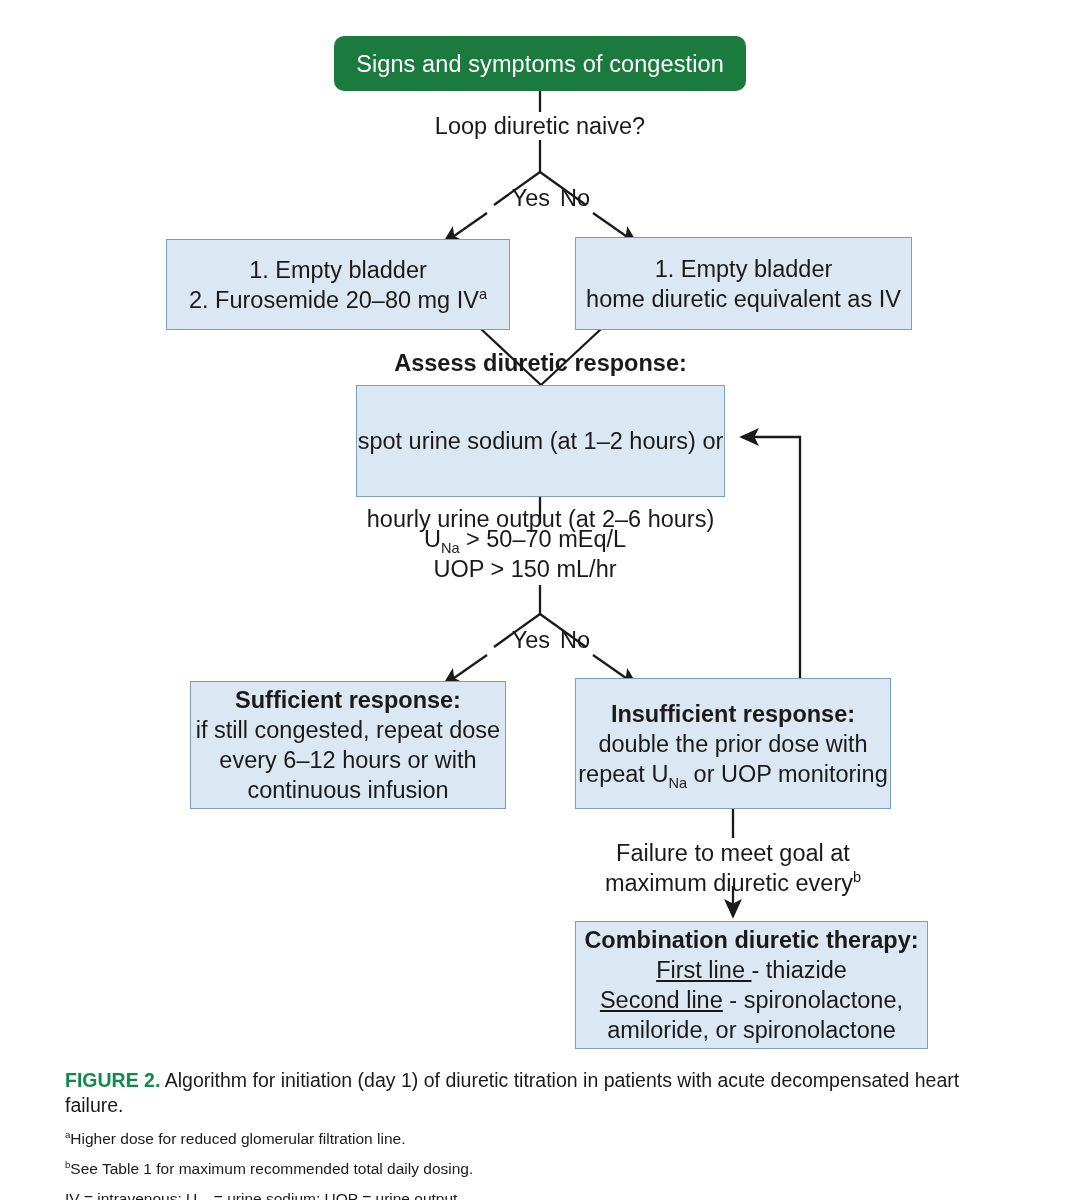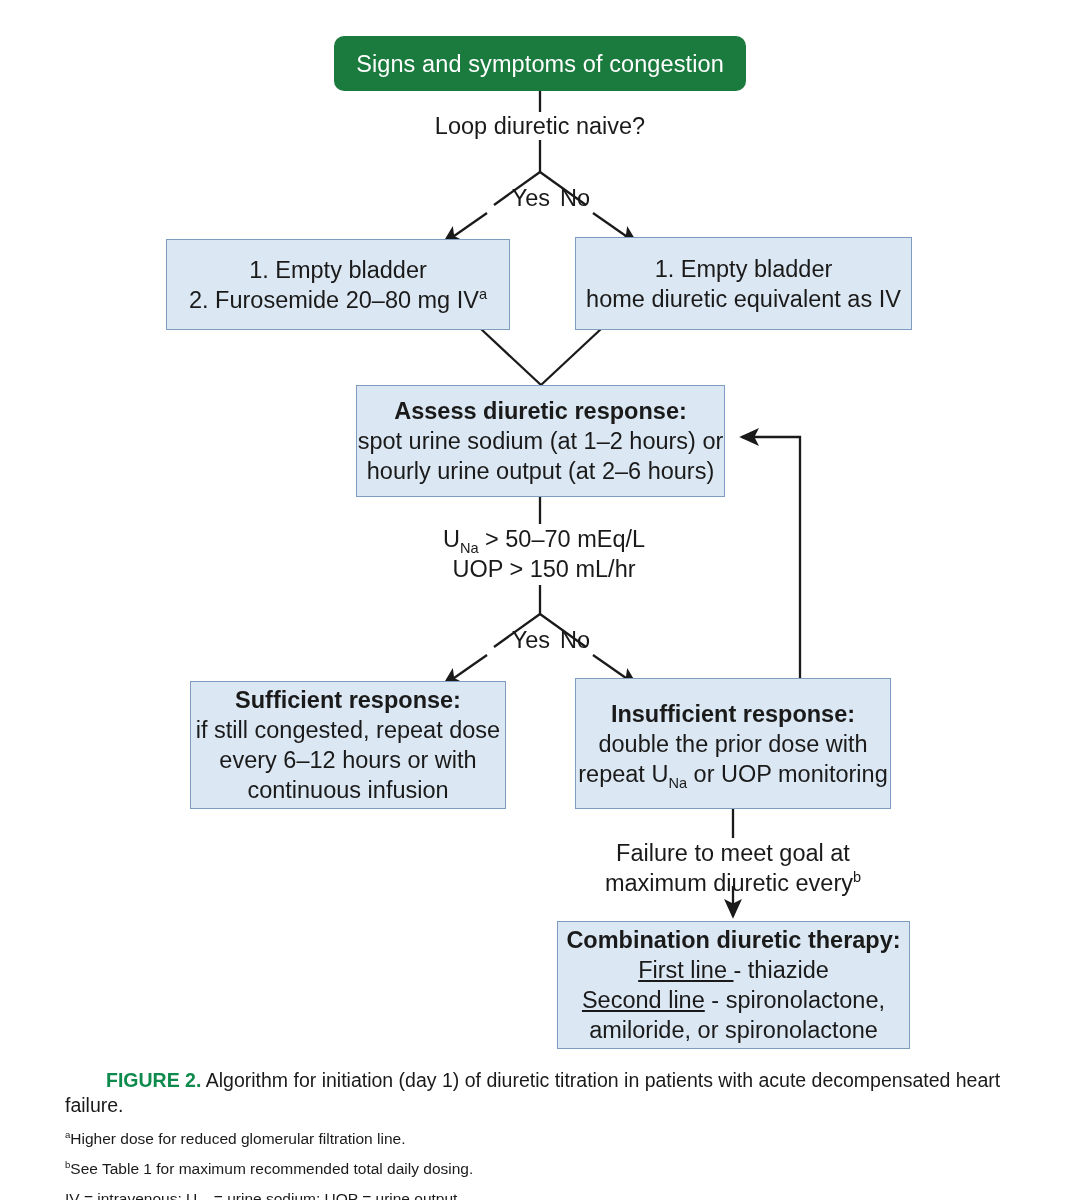--- a/index.html
+++ b/index.html
@@ -86,21 +86,20 @@
     width: 952px;
   }
   #fig-caption {
     font-size: 19.5px;
     line-height: 25px;
     color: #1a1a1a;
   }
   #fig-caption .fignum {
     color: #0f8a4d;
     font-weight: bold;
-    margin-left: 41px;
   }
   .footnote {
     font-size: 15.5px;
     line-height: 19px;
     margin-top: 11px;
     color: #1a1a1a;
   }
   .footnote:first-of-type { margin-top: 16px; }
 </style>
 </head>
@@ -167,27 +166,27 @@
   <div class="node node-blue" style="left:166px; top:239px; width:344px; height:91px;">
     <span class="line">1. Empty bladder</span>
     <span class="line"><span>2. Furosemide 20–80 mg IV</span><sup class="fn">a</sup></span>
   </div>
 
   <div class="node node-blue" style="left:575px; top:237px; width:337px; height:93px;">
     <span class="line">1. Empty bladder</span>
     <span class="line">home diuretic equivalent as IV</span>
   </div>
 
-  <div class="node node-blue" style="left:356px; top:385px; width:369px; height:112px;">
+  <div class="node node-blue" style="left:356px; top:385px; width:369px; height:112px;gap:48px;">
     <span class="line b">Assess diuretic response:</span>
     <span class="line">spot urine sodium (at 1–2 hours) or</span>
     <span class="line">hourly urine output (at 2–6 hours)</span>
   </div>
 
-  <div class="edge-label" style="left:394px; top:524px; width:300px;">
+  <div class="edge-label" style="left:375px; top:524px; width:300px;">
     <span class="line"><span>U</span><sub class="sb">Na</sub><span> &gt; 50–70 mEq/L</span></span>
     <span class="line">UOP &gt; 150 mL/hr</span>
   </div>
 
   <div class="edge-label" style="left:440px; top:625px; width:110px; text-align:right;">
     <span class="line">Yes</span>
   </div>
   <div class="edge-label" style="left:560px; top:625px; width:90px; text-align:left;">
     <span class="line">No</span>
   </div>
@@ -203,21 +202,21 @@
     <span class="line b">Insufficient response:</span>
     <span class="line">double the prior dose with</span>
     <span class="line"><span>repeat U</span><sub class="sb">Na</sub><span> or UOP monitoring</span></span>
   </div>
 
   <div class="edge-label" style="left:583px; top:838px; width:300px;">
     <span class="line">Failure to meet goal at</span>
     <span class="line"><span>maximum diuretic every</span><sup class="fn">b</sup></span>
   </div>
 
-  <div class="node node-blue" style="left:557px; top:921px; width:353px; height:128px;">
+  <div class="node node-blue" style="left:575px; top:921px; width:353px; height:128px;">
     <span class="line b">Combination diuretic therapy:</span>
     <span class="line"><span class="u-line">First line </span><span>- thiazide</span></span>
     <span class="line"><span class="u-line">Second line</span><span> - spironolactone,</span></span>
     <span class="line">amiloride, or spironolactone</span>
   </div>
 
   <div id="caption-block">
     <div id="fig-caption">
       <span class="fignum">FIGURE 2.</span><span> Algorithm for initiation (day 1) of diuretic titration in patients with acute decompensated heart failure.</span>
     </div>

